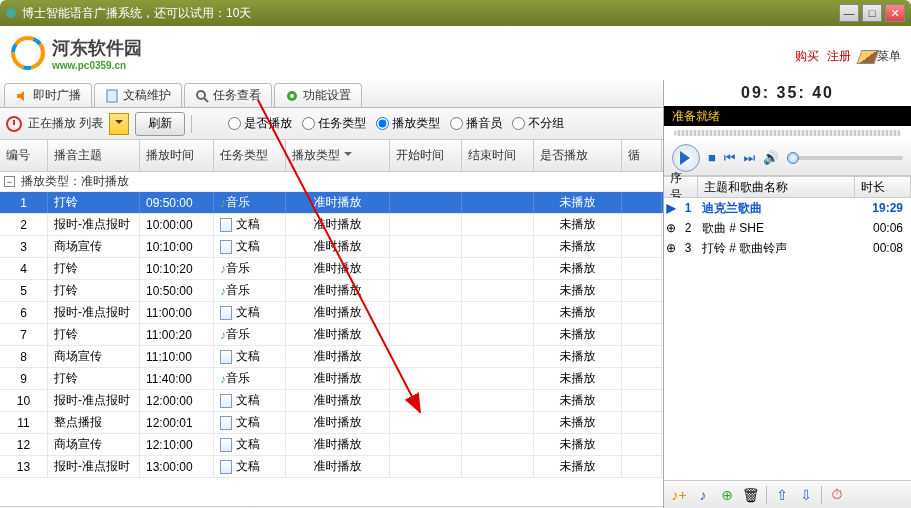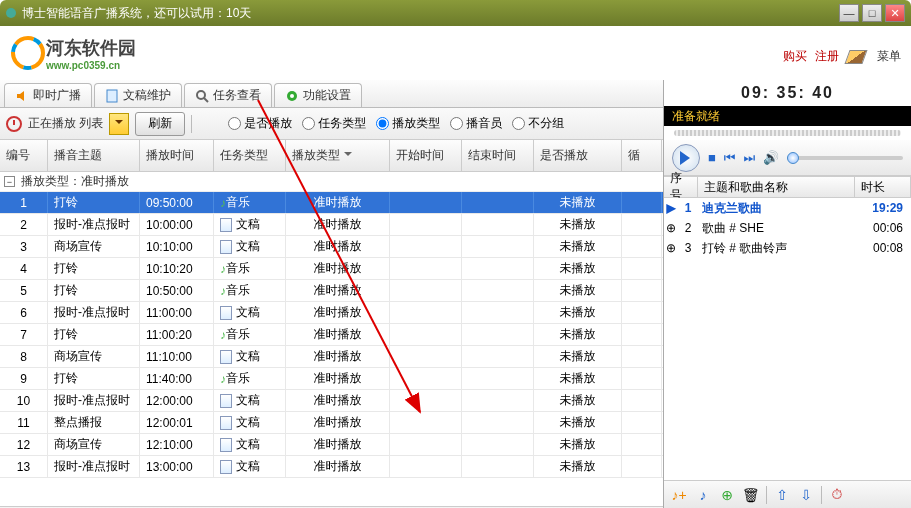--- a/index.html
+++ b/index.html
@@ -4,28 +4,28 @@
 <style>
 *{margin:0;padding:0;box-sizing:border-box;font-family:"Microsoft YaHei",SimSun,Arial,sans-serif;font-size:12px}
 body{background:#fff;width:911px;height:508px;overflow:hidden;position:relative}
 .titlebar{height:26px;background:linear-gradient(#8a9a3a,#6b7a2a);display:flex;align-items:center;padding:0 6px;color:#fff;border-radius:6px 6px 0 0}
 .titlebar .dot{width:10px;height:10px;background:#4a9;border-radius:50%;margin-right:6px}
 .titlebar .title{flex:1}
 .titlebar .winbtns{display:flex;gap:3px}
 .titlebar .winbtn{width:20px;height:18px;background:linear-gradient(#eee,#ccc);border:1px solid #888;display:flex;align-items:center;justify-content:center;font-size:11px;color:#333;cursor:pointer}
 .titlebar .winbtn.close{background:linear-gradient(#f88,#d44);color:#fff}
 .logobar{height:54px;background:#fff;display:flex;align-items:center;padding:0 10px;position:relative}
-.logo{display:flex;align-items:center;}
+.logo{display:flex;align-items:center;gap:6px}
 .logo-icon{width:36px;height:36px}
 .logo-text{display:flex;flex-direction:column}
 .logo-cn{font-size:18px;font-weight:bold;color:#444}
 .logo-url{font-size:10px;color:#4a9a3a;font-weight:bold}
 .topright{position:absolute;right:10px;top:22px;display:flex;align-items:center;gap:8px;color:#b00}
 .topright a{color:#b00;text-decoration:none;cursor:pointer}
-.menubtn{display:flex;align-items:center;gap:12px;cursor:pointer;color:#333}
+.menubtn{display:flex;align-items:center;gap:0;cursor:pointer;color:#333}
 .pencil{width:18px;height:14px;background:linear-gradient(135deg,#fc6 50%,#963 50%);transform:skewX(-20deg);border:1px solid #888}
 .content{display:flex;height:428px}
 .leftpane{width:664px;display:flex;flex-direction:column;border-right:1px solid #aaa}
 .rightpane{flex:1;display:flex;flex-direction:column}
 .tabs{height:28px;background:linear-gradient(#fdfdfd,#ececec);display:flex;align-items:flex-end;border-bottom:1px solid #bbb;padding:0 4px;gap:2px}
 .tab{height:24px;padding:0 10px;display:flex;align-items:center;gap:4px;background:linear-gradient(#fff,#eee);border:1px solid #bbb;border-bottom:none;border-radius:4px 4px 0 0;cursor:pointer;color:#333}
 .tab .ico{width:14px;height:14px}
 .toolbar{height:32px;background:linear-gradient(#fafafa,#ececec);display:flex;align-items:center;padding:0 6px;gap:6px;border-bottom:1px solid #ccc}
 .clockico{width:16px;height:16px;border:2px solid #c33;border-radius:50%;position:relative}
 .clockico::after{content:"";position:absolute;left:5px;top:2px;width:2px;height:5px;background:#c33}

